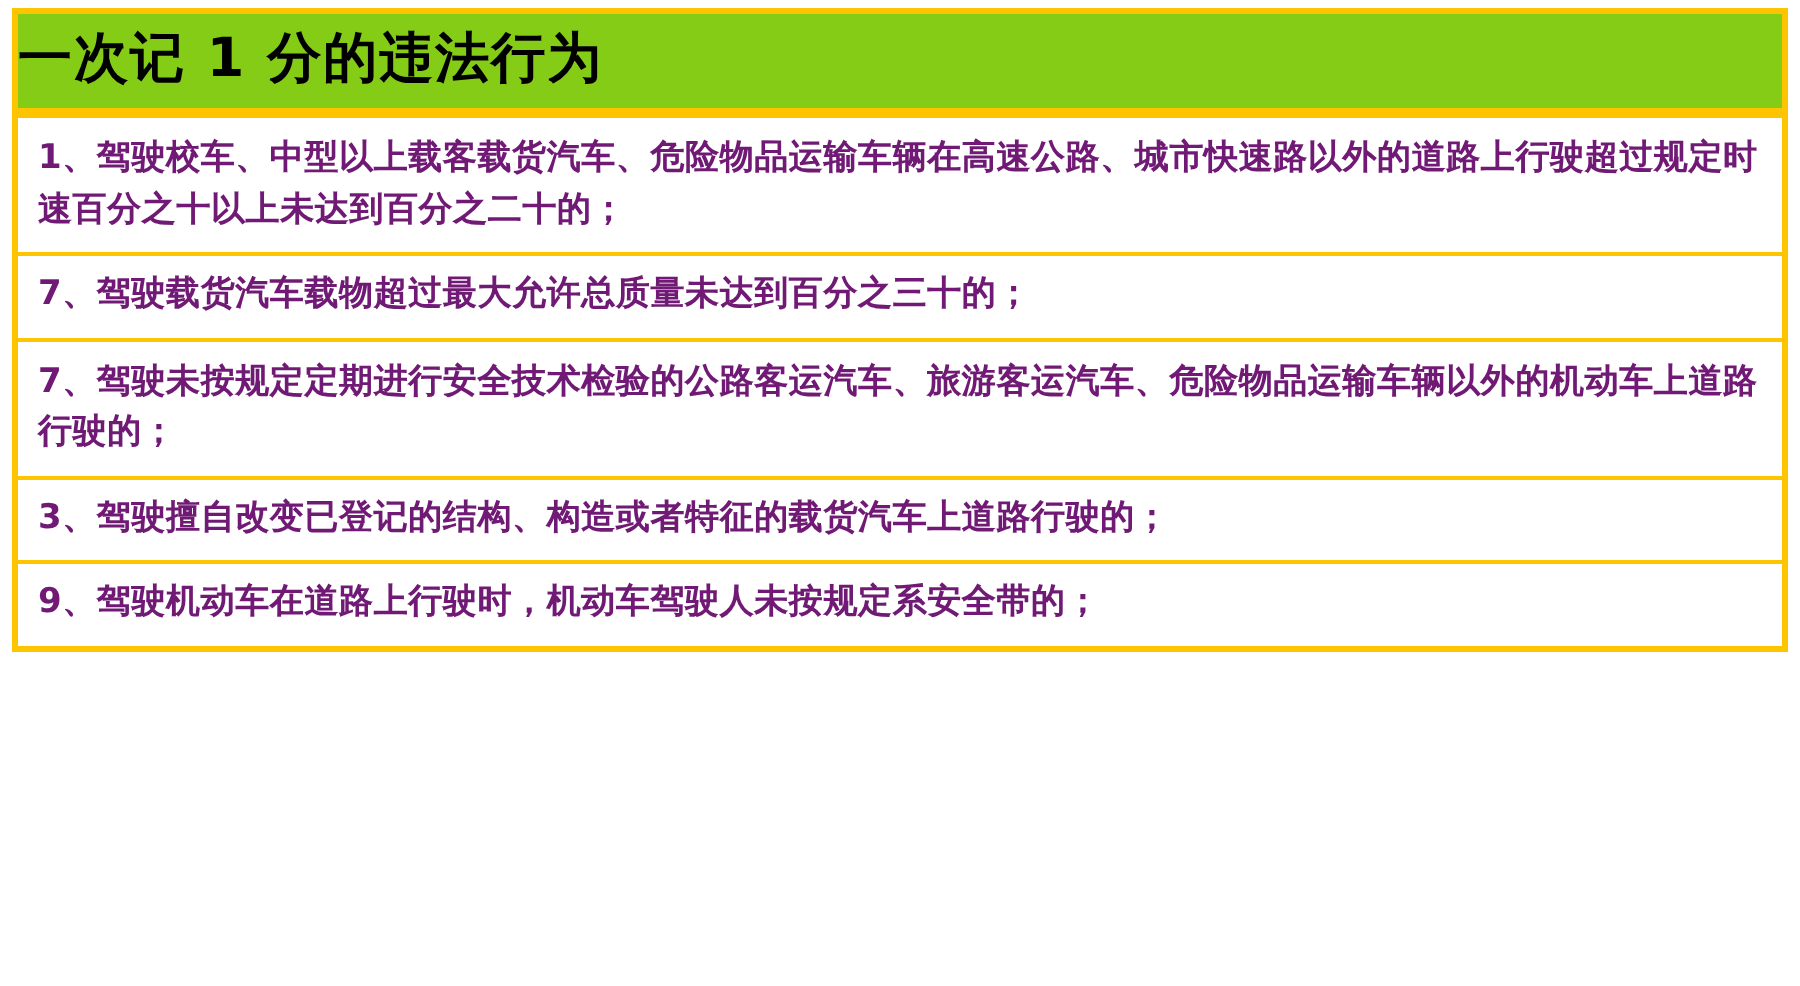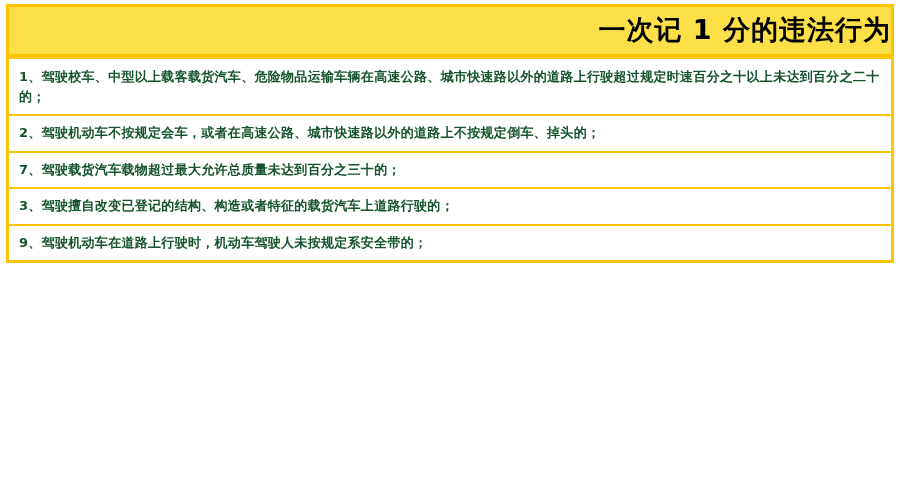--- a/index.html
+++ b/index.html
@@ -20,39 +20,39 @@
     padding: 4px 6px 6px 6px;
   }
   .table {
     box-sizing: border-box;
     width: 888px;
     border: 3px solid #FFC400;
     background: #ffffff;
   }
   .header-row {
     box-sizing: border-box;
-    background: #fde047;
-    text-align: right;
+    background: #84cc16;
+    text-align: left;
     padding: 7px 0 9px 0;
     border-bottom: 3px solid #FFC400;
   }
   .header-title {
     font-size: 27px;
     font-weight: bold;
     color: #000000;
     letter-spacing: 1px;
     line-height: 1.15;
   }
   .row {
     box-sizing: border-box;
     border-top: 2px solid #FFC400;
     padding: 7px 10px 8px 10px;
-    font-size: 13px;
+    font-size: 17px;
     font-weight: bold;
-    color: #14532d;
+    color: #701a75;
     line-height: 1.5;
     letter-spacing: 0.3px;
   }
   .row:first-of-type {
     border-top: none;
   }
   .row.two-line {
     padding-top: 8px;
     padding-bottom: 8px;
   }
@@ -61,19 +61,19 @@
 <body>
 
 <div id="table-wrap">
   <div class="table">
 
     <div class="header-row">
       <div class="header-title">一次记 1 分的违法行为</div>
     </div>
 
     <div class="row two-line">1、驾驶校车、中型以上载客载货汽车、危险物品运输车辆在高速公路、城市快速路以外的道路上行驶超过规定时速百分之十以上未达到百分之二十的；</div>
-    <div class="row">2、驾驶机动车不按规定会车，或者在高速公路、城市快速路以外的道路上不按规定倒车、掉头的；</div>
     <div class="row">7、驾驶载货汽车载物超过最大允许总质量未达到百分之三十的；</div>
+    <div class="row two-line">7、驾驶未按规定定期进行安全技术检验的公路客运汽车、旅游客运汽车、危险物品运输车辆以外的机动车上道路行驶的；</div>
     <div class="row">3、驾驶擅自改变已登记的结构、构造或者特征的载货汽车上道路行驶的；</div>
     <div class="row">9、驾驶机动车在道路上行驶时，机动车驾驶人未按规定系安全带的；</div>
 
   </div>
 </div>
 
 </body></html>

